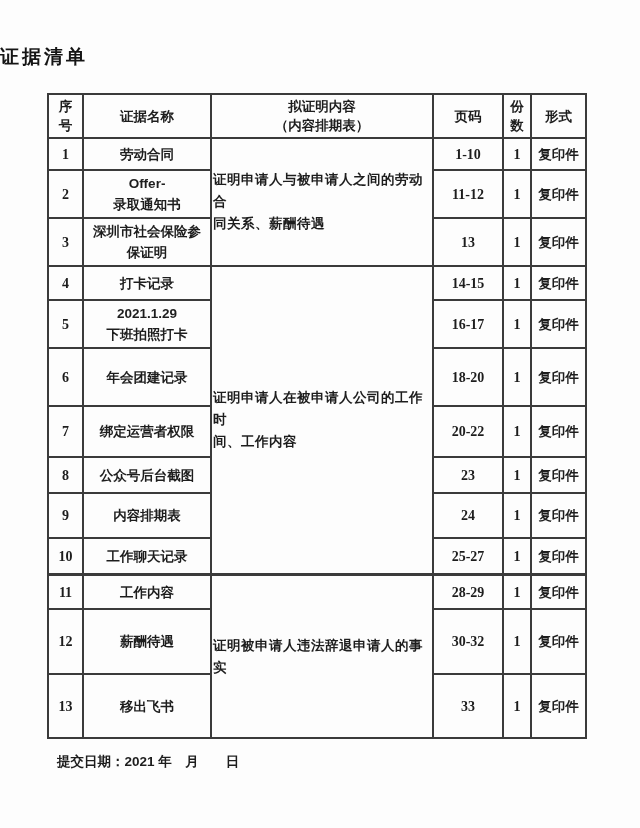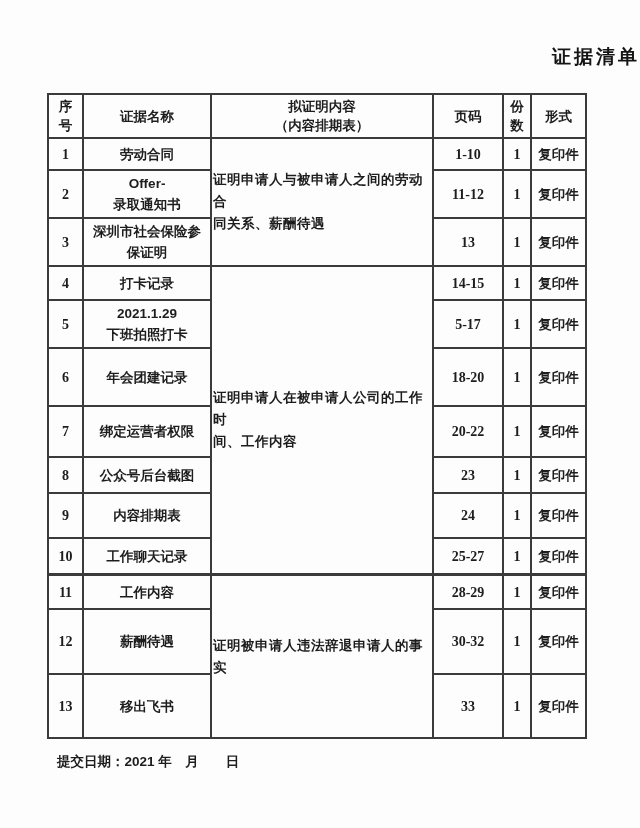--- a/index.html
+++ b/index.html
@@ -11,21 +11,21 @@
     background: #fdfdfd;
     overflow: hidden;
     font-family: "Liberation Sans", sans-serif;
     color: #1d1d1d;
   }
   .doc-title {
     position: absolute;
     top: 44px;
     left: 0;
     width: 100%;
-    text-align: right;
+    text-align: left;
     font-size: 19px;
     font-weight: 700;
     letter-spacing: 3px;
     color: #151515;
   }
   table.evidence {
     position: absolute;
     left: 47px;
     border-collapse: collapse;
     table-layout: fixed;
@@ -124,21 +124,21 @@
       <td class="purpose" rowspan="7">证明申请人在被申请人公司的工作时
 间、工作内容</td>
       <td class="num">14-15</td>
       <td class="num">1</td>
       <td>复印件</td>
     </tr>
     <tr style="height:45px">
       <td class="num">5</td>
       <td>2021.1.29
 下班拍照打卡</td>
-      <td class="num">5-17</td>
+      <td class="num">16-17</td>
       <td class="num">1</td>
       <td>复印件</td>
     </tr>
     <tr style="height:58px">
       <td class="num">6</td>
       <td>年会团建记录</td>
       <td class="num">18-20</td>
       <td class="num">1</td>
       <td>复印件</td>
     </tr>

